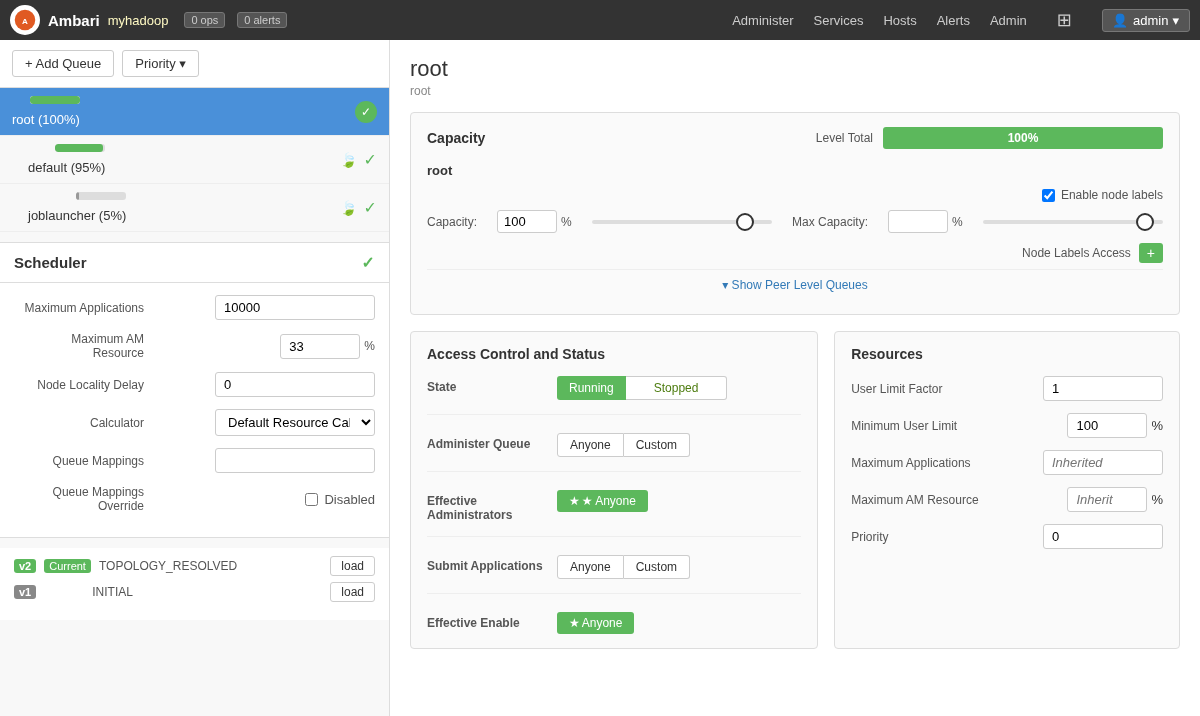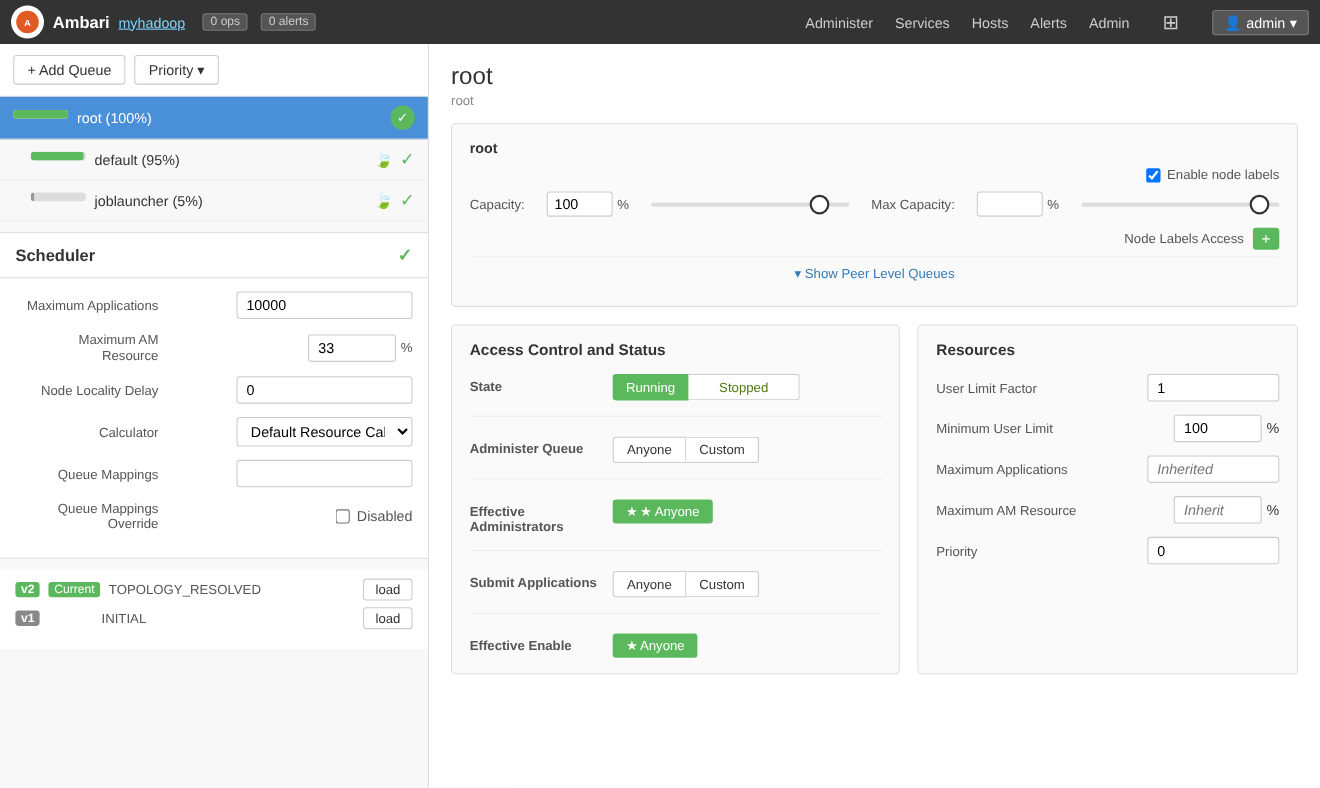--- a/index.html
+++ b/index.html
@@ -16,21 +16,21 @@
     }
     .topnav-brand {
       display: flex; align-items: center; gap: 8px; margin-right: 16px;
     }
     .topnav-logo {
       width: 30px; height: 30px; border-radius: 50%;
       background: #fff; display: flex; align-items: center; justify-content: center;
     }
     .topnav-logo svg { width: 22px; height: 22px; }
     .topnav-appname { color: #fff; font-size: 15px; font-weight: bold; }
-    .topnav-cluster { color: #7dd3fc; font-size: 13px; margin-right: 8px; text-decoration: underline; }
+    .topnav-cluster { color: #fef9c3; font-size: 13px; margin-right: 8px; }
     .topnav-badge {
       background: #555; border: 1px solid #777; color: #ccc;
       font-size: 11px; padding: 1px 6px; border-radius: 3px; margin-right: 4px;
     }
     .topnav-links { margin-left: auto; display: flex; align-items: center; gap: 20px; }
     .topnav-links a { color: #ccc; text-decoration: none; font-size: 13px; }
     .topnav-grid-icon { color: #ccc; font-size: 18px; margin-left: 10px; cursor: pointer; }
     .topnav-user {
       background: #555; border: 1px solid #777; color: #fff;
       padding: 3px 10px; border-radius: 3px; font-size: 13px; cursor: pointer;
@@ -60,21 +60,21 @@
       background: #fff; border: 1px solid #ccc; color: #333;
       padding: 5px 12px; border-radius: 3px; cursor: pointer; font-size: 13px;
     }
 
     
     .queue-item {
       display: flex; align-items: center; justify-content: space-between;
       padding: 8px 12px; cursor: pointer; border-bottom: 1px solid #eee;
     }
     .queue-item.selected { background: #4a90d9; color: #fff; }
-    .queue-item .queue-name { display: flex; align-items: flex-start; gap: 8px; font-size: 13px; }
+    .queue-item .queue-name { display: flex; align-items: flex-end; gap: 8px; font-size: 13px; flex-direction: column; }
     .queue-item .queue-icons { display: flex; align-items: center; gap: 6px; }
 
     .progress-bar-sm {
       width: 50px; height: 8px; background: #ddd; border-radius: 3px; overflow: hidden;
     }
     .progress-bar-sm .fill { height: 100%; background: #5cb85c; border-radius: 3px; }
     .progress-bar-sm .fill.gray { background: #999; }
 
     .icon-leaf { color: #aaa; font-size: 14px; }
     .icon-check-green { color: #5cb85c; font-size: 16px; }
@@ -391,20 +391,29 @@
         <button class="btn-load">load</button>
       </div>
     </div>
   </div>
 
   <div class="right-content">
     <h1 class="page-title">root</h1>
     <div class="page-breadcrumb">root</div>
 
     <div class="capacity-panel">
+      <div class="capacity-header">
+        <span class="capacity-title">Capacity</span>
+        <div class="level-total-bar">
+          <span class="level-total-label">Level Total</span>
+          <div class="progress-lg">
+            <span>100%</span>
+          </div>
+        </div>
+      </div>
 
       <div class="root-label">root</div>
 
       <div class="enable-node-labels">
         <label>
           <input type="checkbox" checked="" style="">
           <span>Enable node labels</span>
         </label>
       </div>
 

